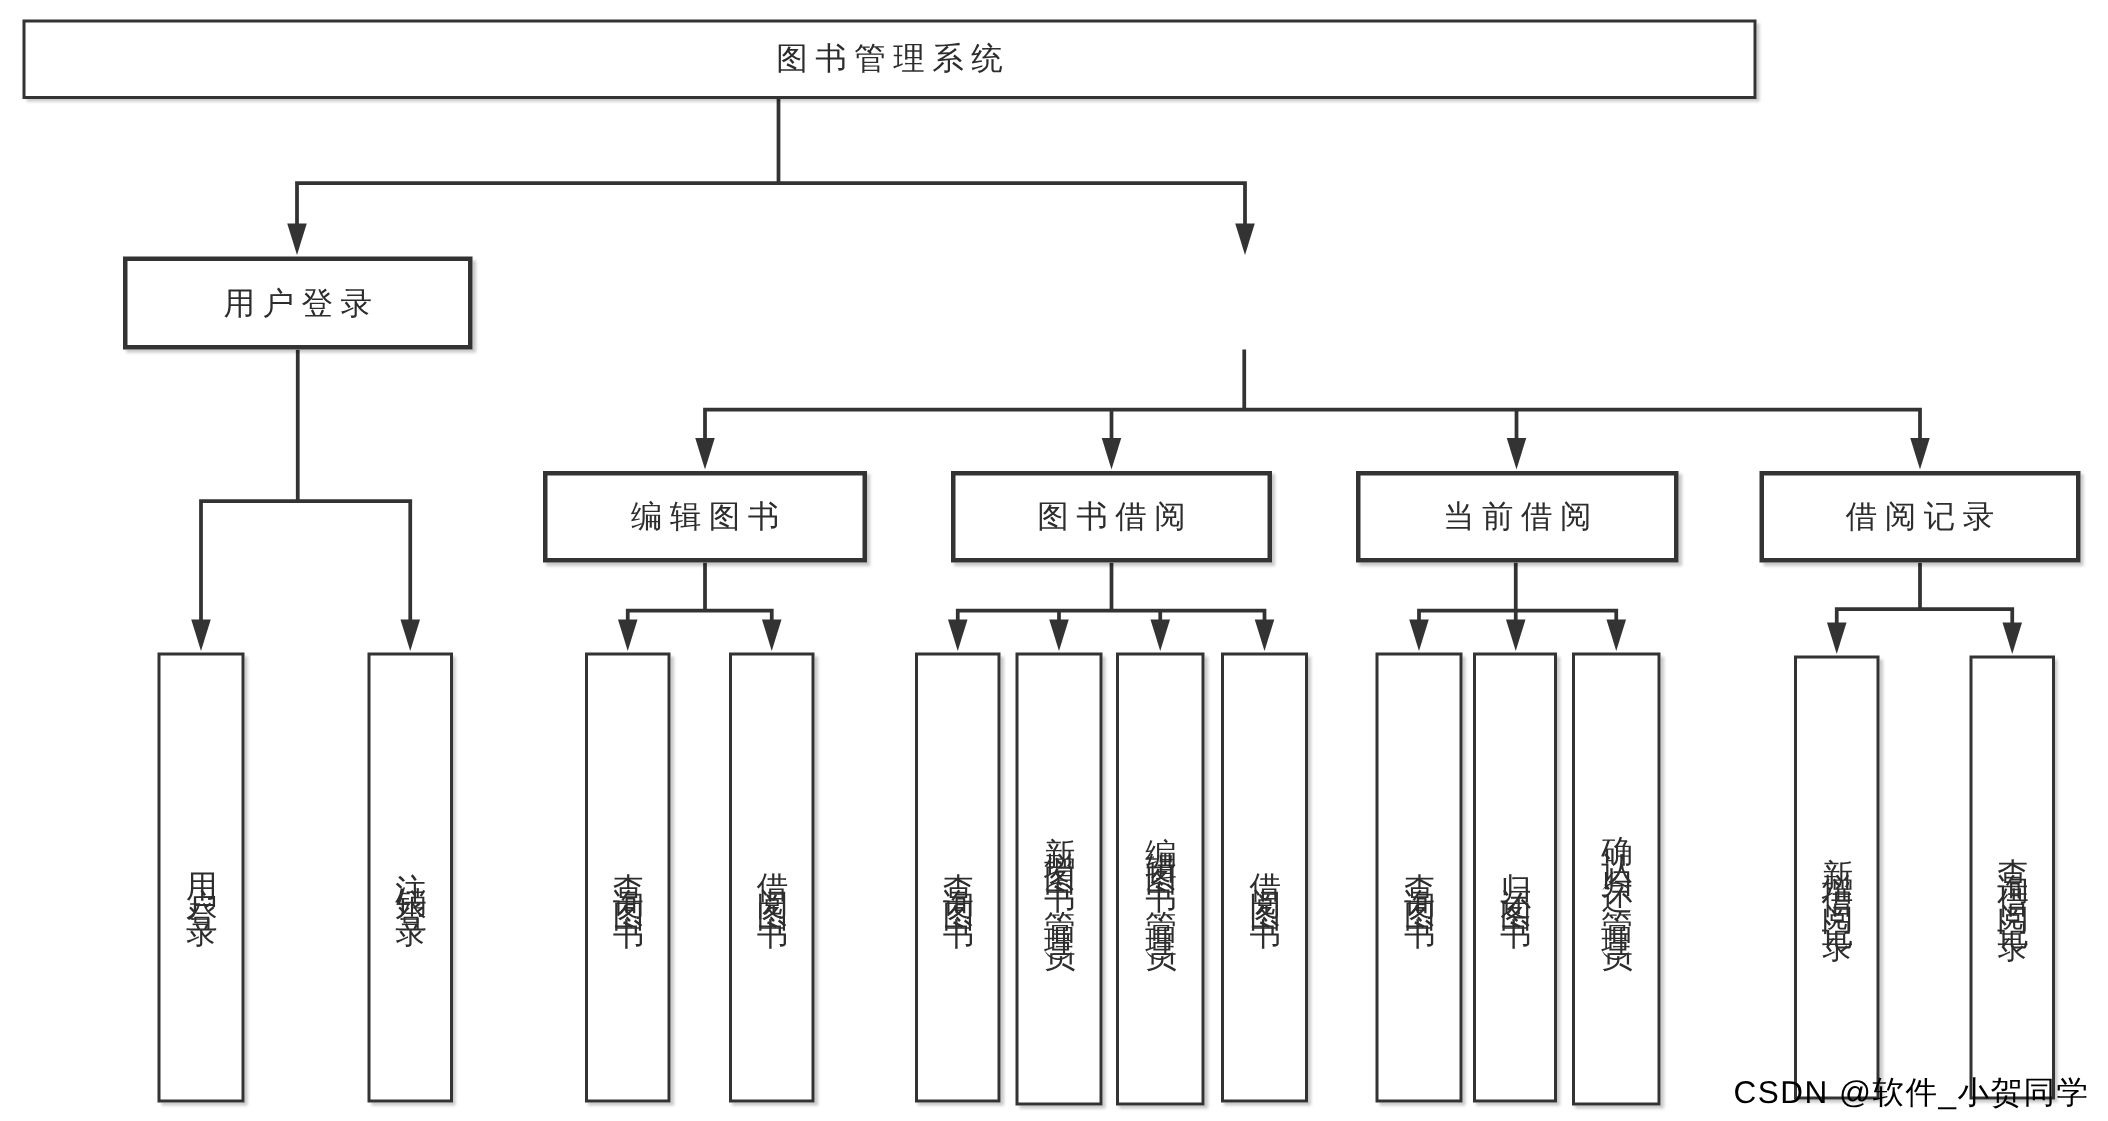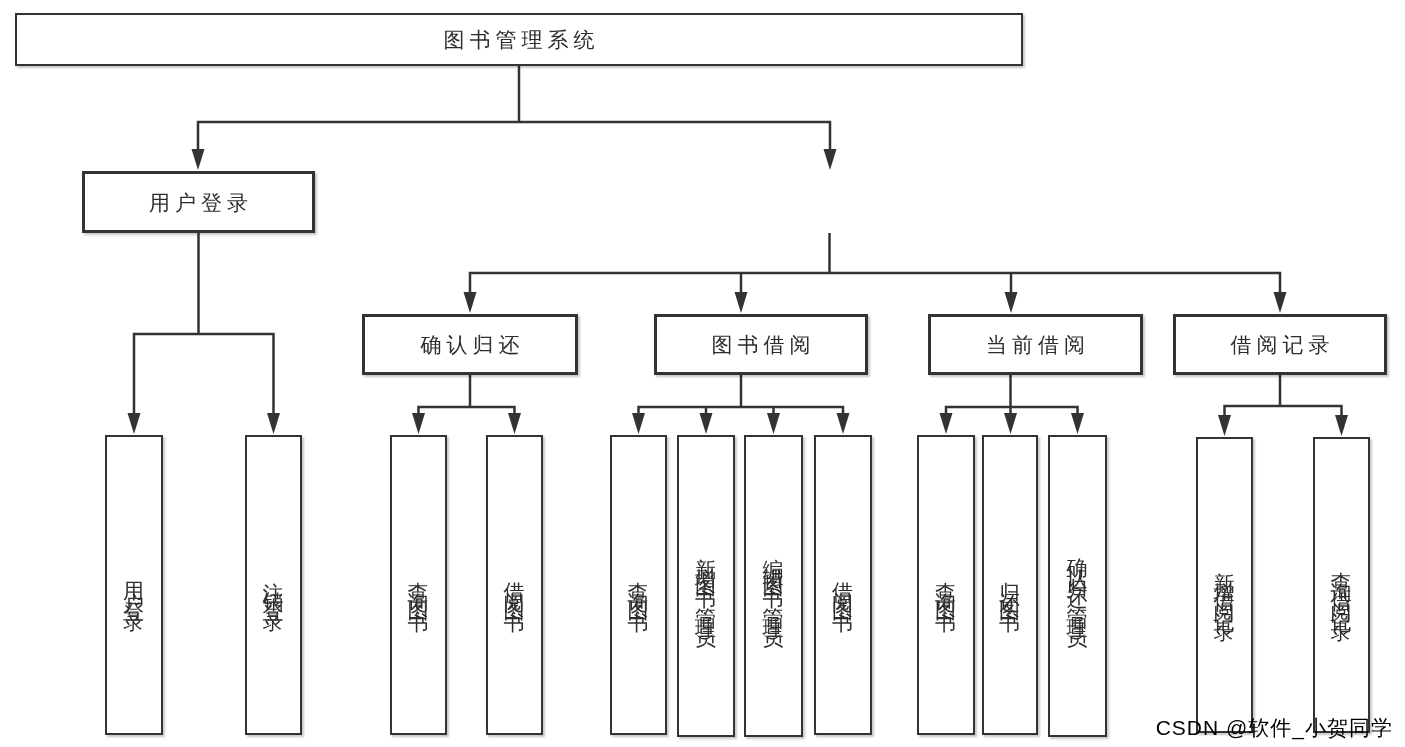--- a/index.html
+++ b/index.html
@@ -120,35 +120,35 @@
 
       <polygon points="939.5,413 952.5,413 946,434"></polygon>
       <polygon points="1004,413 1017,413 1010.5,434"></polygon>
       <polygon points="1071,413 1084,413 1077.5,434"></polygon>
 
       <polygon points="1218,415 1231,415 1224.5,436"></polygon>
       <polygon points="1335,415 1348,415 1341.5,436"></polygon>
     </g>
   </svg>
 
-  <div class="box root" style="left:15px; top:13px; width:1008px; height:53px;">
+  <div class="box root" style="left:15px; top:13px; width:1156px; height:53px;">
     <span class="hlabel">图书管理系统</span>
   </div>
 
   <div class="box" style="left:82px; top:171px; width:233px; height:62px;">
     <span class="hlabel">用户登录</span>
   </div>
 
   <div class="box" style="left:362px; top:314px; width:216px; height:61px;">
-    <span class="hlabel">确认归还</span>
+    <span class="hlabel">编辑图书</span>
   </div>
-  <div class="box" style="left:634px; top:314px; width:214px; height:61px;margin-left:20px;">
+  <div class="box" style="left:634px; top:314px; width:214px; height:61px;">
     <span class="hlabel">图书借阅</span>
   </div>
-  <div class="box" style="left:928px; top:314px; width:215px; height:61px;">
+  <div class="box" style="left:904px; top:314px; width:215px; height:61px;">
     <span class="hlabel">当前借阅</span>
   </div>
   <div class="box" style="left:1173px; top:314px; width:214px; height:61px;">
     <span class="hlabel">借阅记录</span>
   </div>
 
   <div class="box leaf" style="left:105px; top:435px; width:58px; height:300px;">
     <span class="vlabel">用户登录</span>
   </div>
   <div class="box leaf" style="left:245px; top:435px; width:57px; height:300px;">

